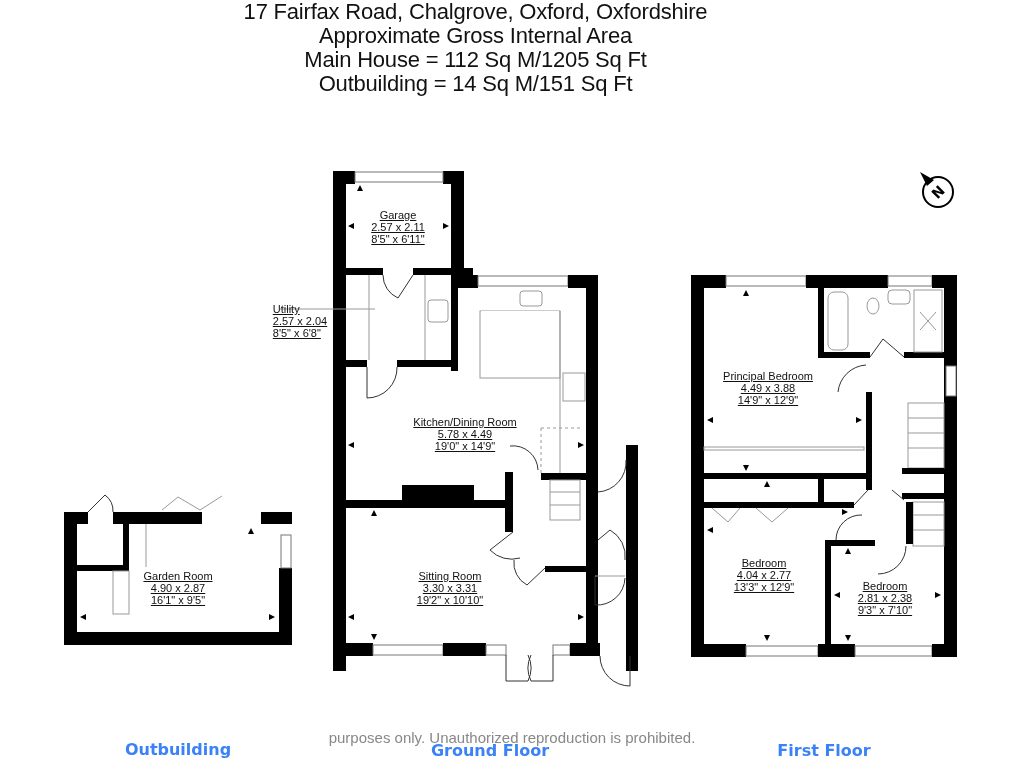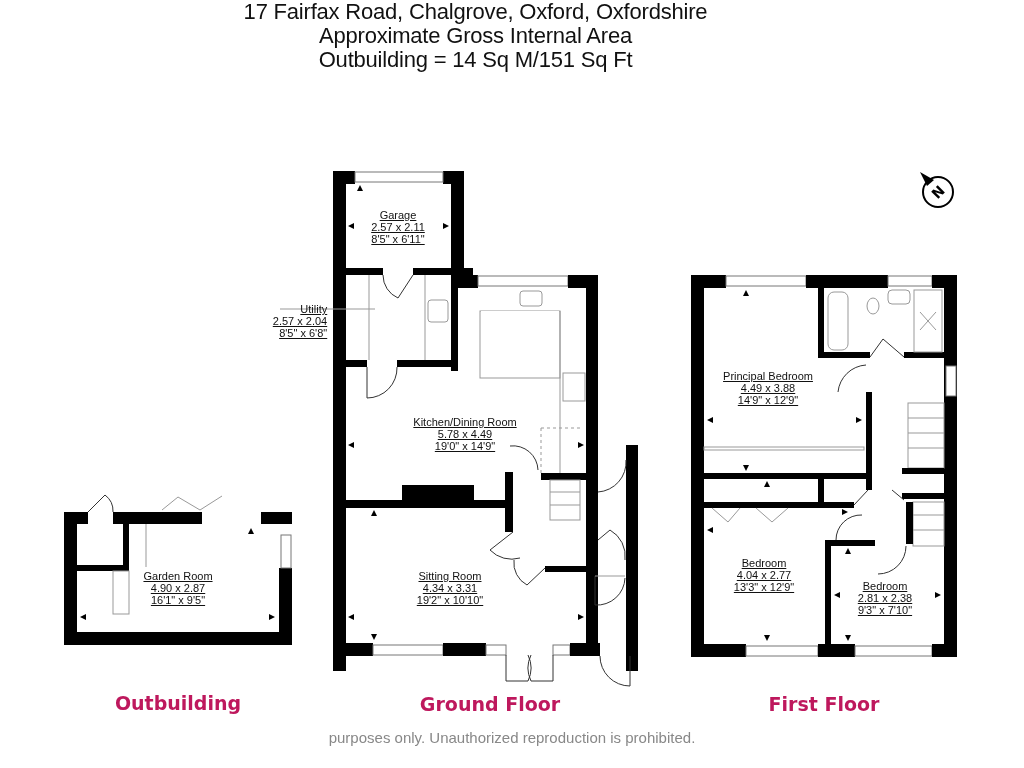--- a/index.html
+++ b/index.html
@@ -5,30 +5,31 @@
   html, body { margin: 0; padding: 0; background: #ffffff; }
   body { width: 1024px; height: 768px; position: relative; overflow: hidden; font-family: "DejaVu Sans", sans-serif; color: #111; }
   .header { position: absolute; top: 0; left: 0; width: 951px; text-align: center; }
   .header .line { font-family: "Liberation Sans", sans-serif; font-size: 22px; line-height: 24px; color: #111; letter-spacing: -0.2px; }
   svg.plan { position: absolute; top: 0; left: 0; }
   .wall { fill: #000; }
   .thin { stroke: #333; stroke-width: 1; fill: none; }
   .grey { stroke: #999; stroke-width: 1; fill: none; }
   .win { fill: #fff; stroke: #777; stroke-width: 1; }
   .room-label { position: absolute; text-align: center; font-family: "Liberation Sans", sans-serif; font-size: 11px; line-height: 12px; color: #111; white-space: nowrap; transform: translateX(-50%); text-decoration: underline; }
-  .floor-label { position: absolute; font-family: "DejaVu Sans", sans-serif; font-weight: bold; font-size: 19px; color: #be185d; transform: translateX(-50%); white-space: nowrap; }
+  .floor-label { position: absolute; font-family: "DejaVu Sans", sans-serif; font-weight: bold; font-size: 16px; color: #3b82f6; transform: translateX(-50%); white-space: nowrap; margin-top: 48px; }
   .footer { position: absolute; left: 0; top: 728px; width: 1024px; text-align: center; font-family: "Liberation Sans", sans-serif; font-size: 15px; line-height: 19px; color: #888; }
   .compass { position: absolute; left: 916px; top: 168px; width: 44px; height: 44px; }
 </style>
 </head>
 <body>
 
 <div class="header">
   <div class="line">17 Fairfax Road, Chalgrove, Oxford, Oxfordshire</div>
   <div class="line">Approximate Gross Internal Area</div>
+  <div class="line">Main House = 112 Sq M/1205 Sq Ft</div>
   <div class="line">Outbuilding = 14 Sq M/151 Sq Ft</div>
 </div>
 
 <svg class="plan" width="1024" height="768" viewBox="0 0 1024 768">
 
   <g>
 
     <rect class="wall" x="64" y="512" width="13" height="133"></rect>
     <rect class="wall" x="64" y="632" width="228" height="13"></rect>
     <rect class="wall" x="279" y="568" width="13" height="77"></rect>
@@ -207,33 +208,33 @@
 <div class="room-label" style="left:178px; top:570px;">
   <div>Garden Room</div>
   <div>4.90 x 2.87</div>
   <div>16'1" x 9'5"</div>
 </div>
 <div class="room-label" style="left:398px; top:209px;">
   <div>Garage</div>
   <div>2.57 x 2.11</div>
   <div>8'5" x 6'11"</div>
 </div>
-<div class="room-label" style="left:300px; top:303px; text-align:right;">
+<div class="room-label" style="left:300px; top:303px; text-align:left;">
   <div>Utility</div>
   <div>2.57 x 2.04</div>
   <div>8'5" x 6'8"</div>
 </div>
 <div class="room-label" style="left:465px; top:416px;">
   <div>Kitchen/Dining Room</div>
   <div>5.78 x 4.49</div>
   <div>19'0" x 14'9"</div>
 </div>
 <div class="room-label" style="left:450px; top:570px;">
   <div>Sitting Room</div>
-  <div>4.34 x 3.31</div>
+  <div>3.30 x 3.31</div>
   <div>19'2" x 10'10"</div>
 </div>
 <div class="room-label" style="left:768px; top:370px;">
   <div>Principal Bedroom</div>
   <div>4.49 x 3.88</div>
   <div>14'9" x 12'9"</div>
 </div>
 <div class="room-label" style="left:764px; top:557px;">
   <div>Bedroom</div>
   <div>4.04 x 2.77</div>

